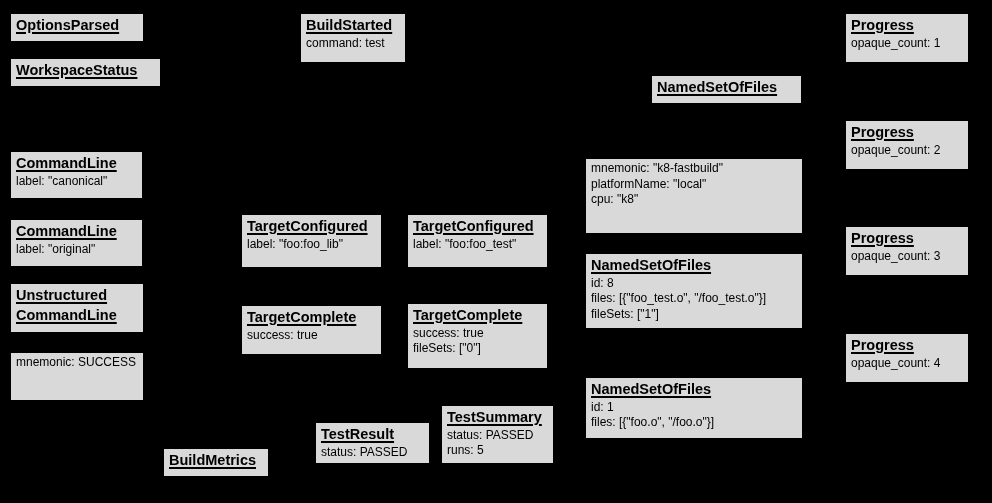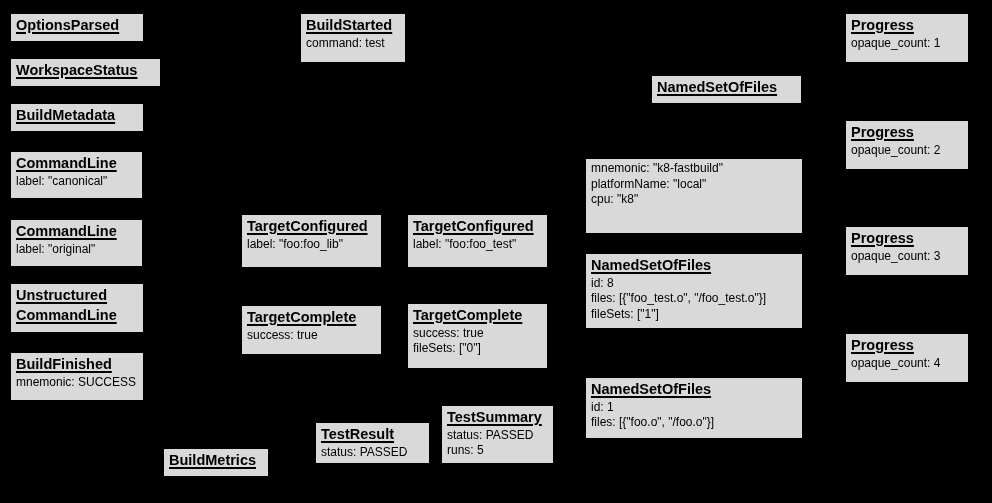--- a/index.html
+++ b/index.html
@@ -43,41 +43,37 @@
 <div class="canvas">
 
   <div class="node" style="left:10px;top:13px;width:134px;height:29px">
     <div class="node-title">OptionsParsed</div>
   </div>
 
   <div class="node" style="left:10px;top:58px;width:151px;height:29px">
     <div class="node-title">WorkspaceStatus</div>
   </div>
 
-  <div class="node" style="left:10px;top:103px;width:134px;height:29px">
-    <div class="node-title">BuildMetadata</div>
-  </div>
 
   <div class="node" style="left:10px;top:151px;width:133px;height:48px">
     <div class="node-title">CommandLine</div>
     <div class="node-line">label: "canonical"</div>
   </div>
 
   <div class="node" style="left:10px;top:219px;width:133px;height:48px">
     <div class="node-title">CommandLine</div>
     <div class="node-line">label: "original"</div>
   </div>
 
   <div class="node" style="left:10px;top:283px;width:134px;height:50px">
     <div class="node-title">Unstructured
 CommandLine</div>
   </div>
 
   <div class="node" style="left:10px;top:352px;width:134px;height:49px">
-    <div class="node-title">BuildFinished</div>
     <div class="node-line">mnemonic: SUCCESS</div>
   </div>
 
 
   <div class="node" style="left:163px;top:448px;width:106px;height:29px">
     <div class="node-title">BuildMetrics</div>
   </div>
 
   <div class="node" style="left:300px;top:13px;width:106px;height:50px">
     <div class="node-title">BuildStarted</div>

